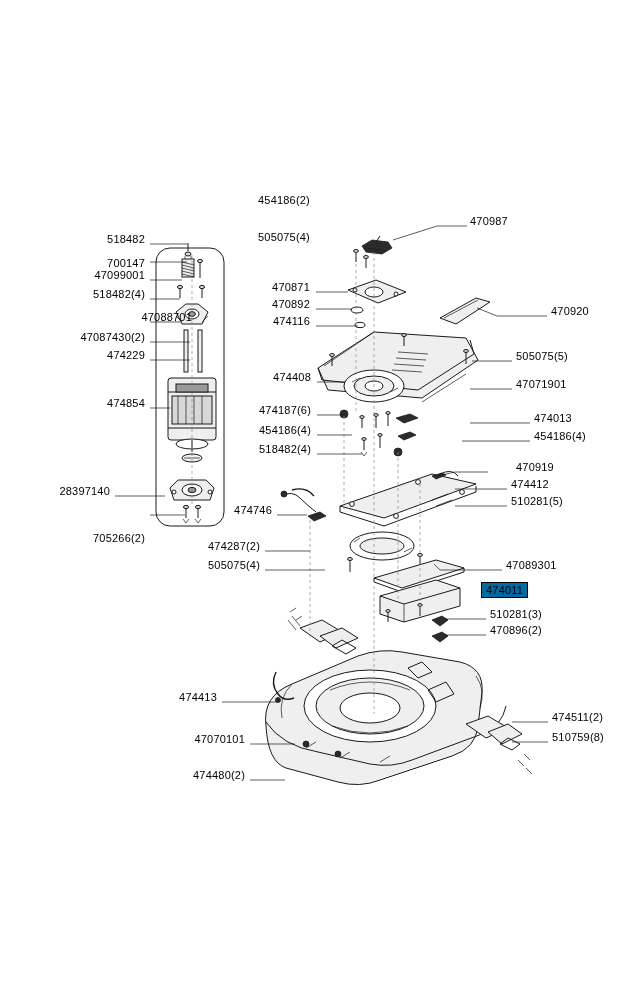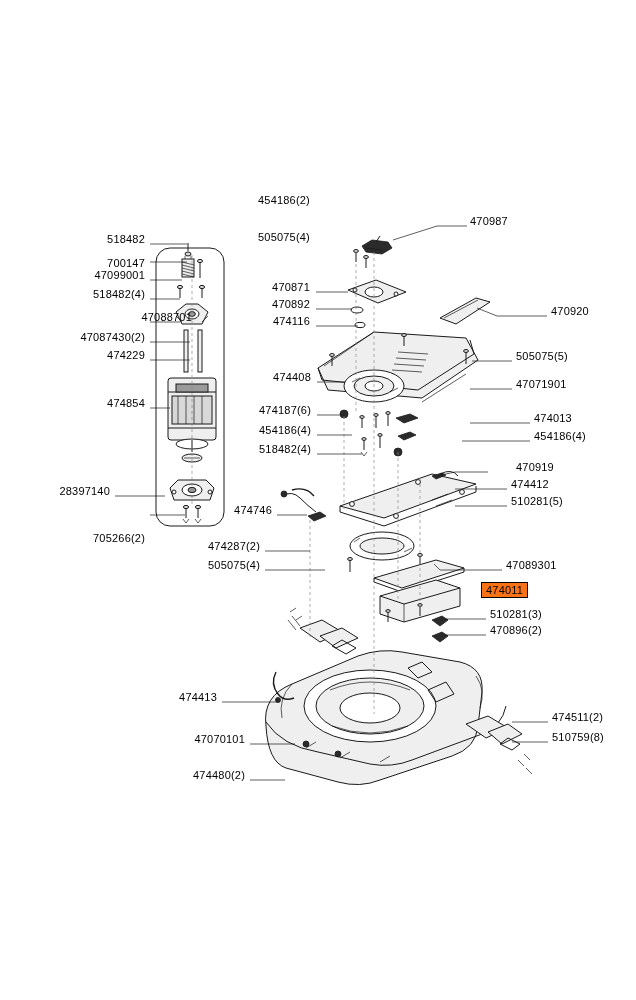--- a/index.html
+++ b/index.html
@@ -29,21 +29,21 @@
     white-space: nowrap;
     letter-spacing: 0.2px;
   }
   .label.right {
     text-align: right;
     transform: translateX(-100%);
   }
   .label.boxed {
     border: 1px solid #000000;
     padding: 1px 4px;
-    background: #f97316;
+    background: #0369a1;
   }
 </style>
 </head>
 <body>
 
 <div id="diagram">
 
   <svg width="636" height="1000" viewBox="0 0 636 1000" xmlns="http://www.w3.org/2000/svg" style="position:absolute;left:0;top:0;">
 
     <defs>

